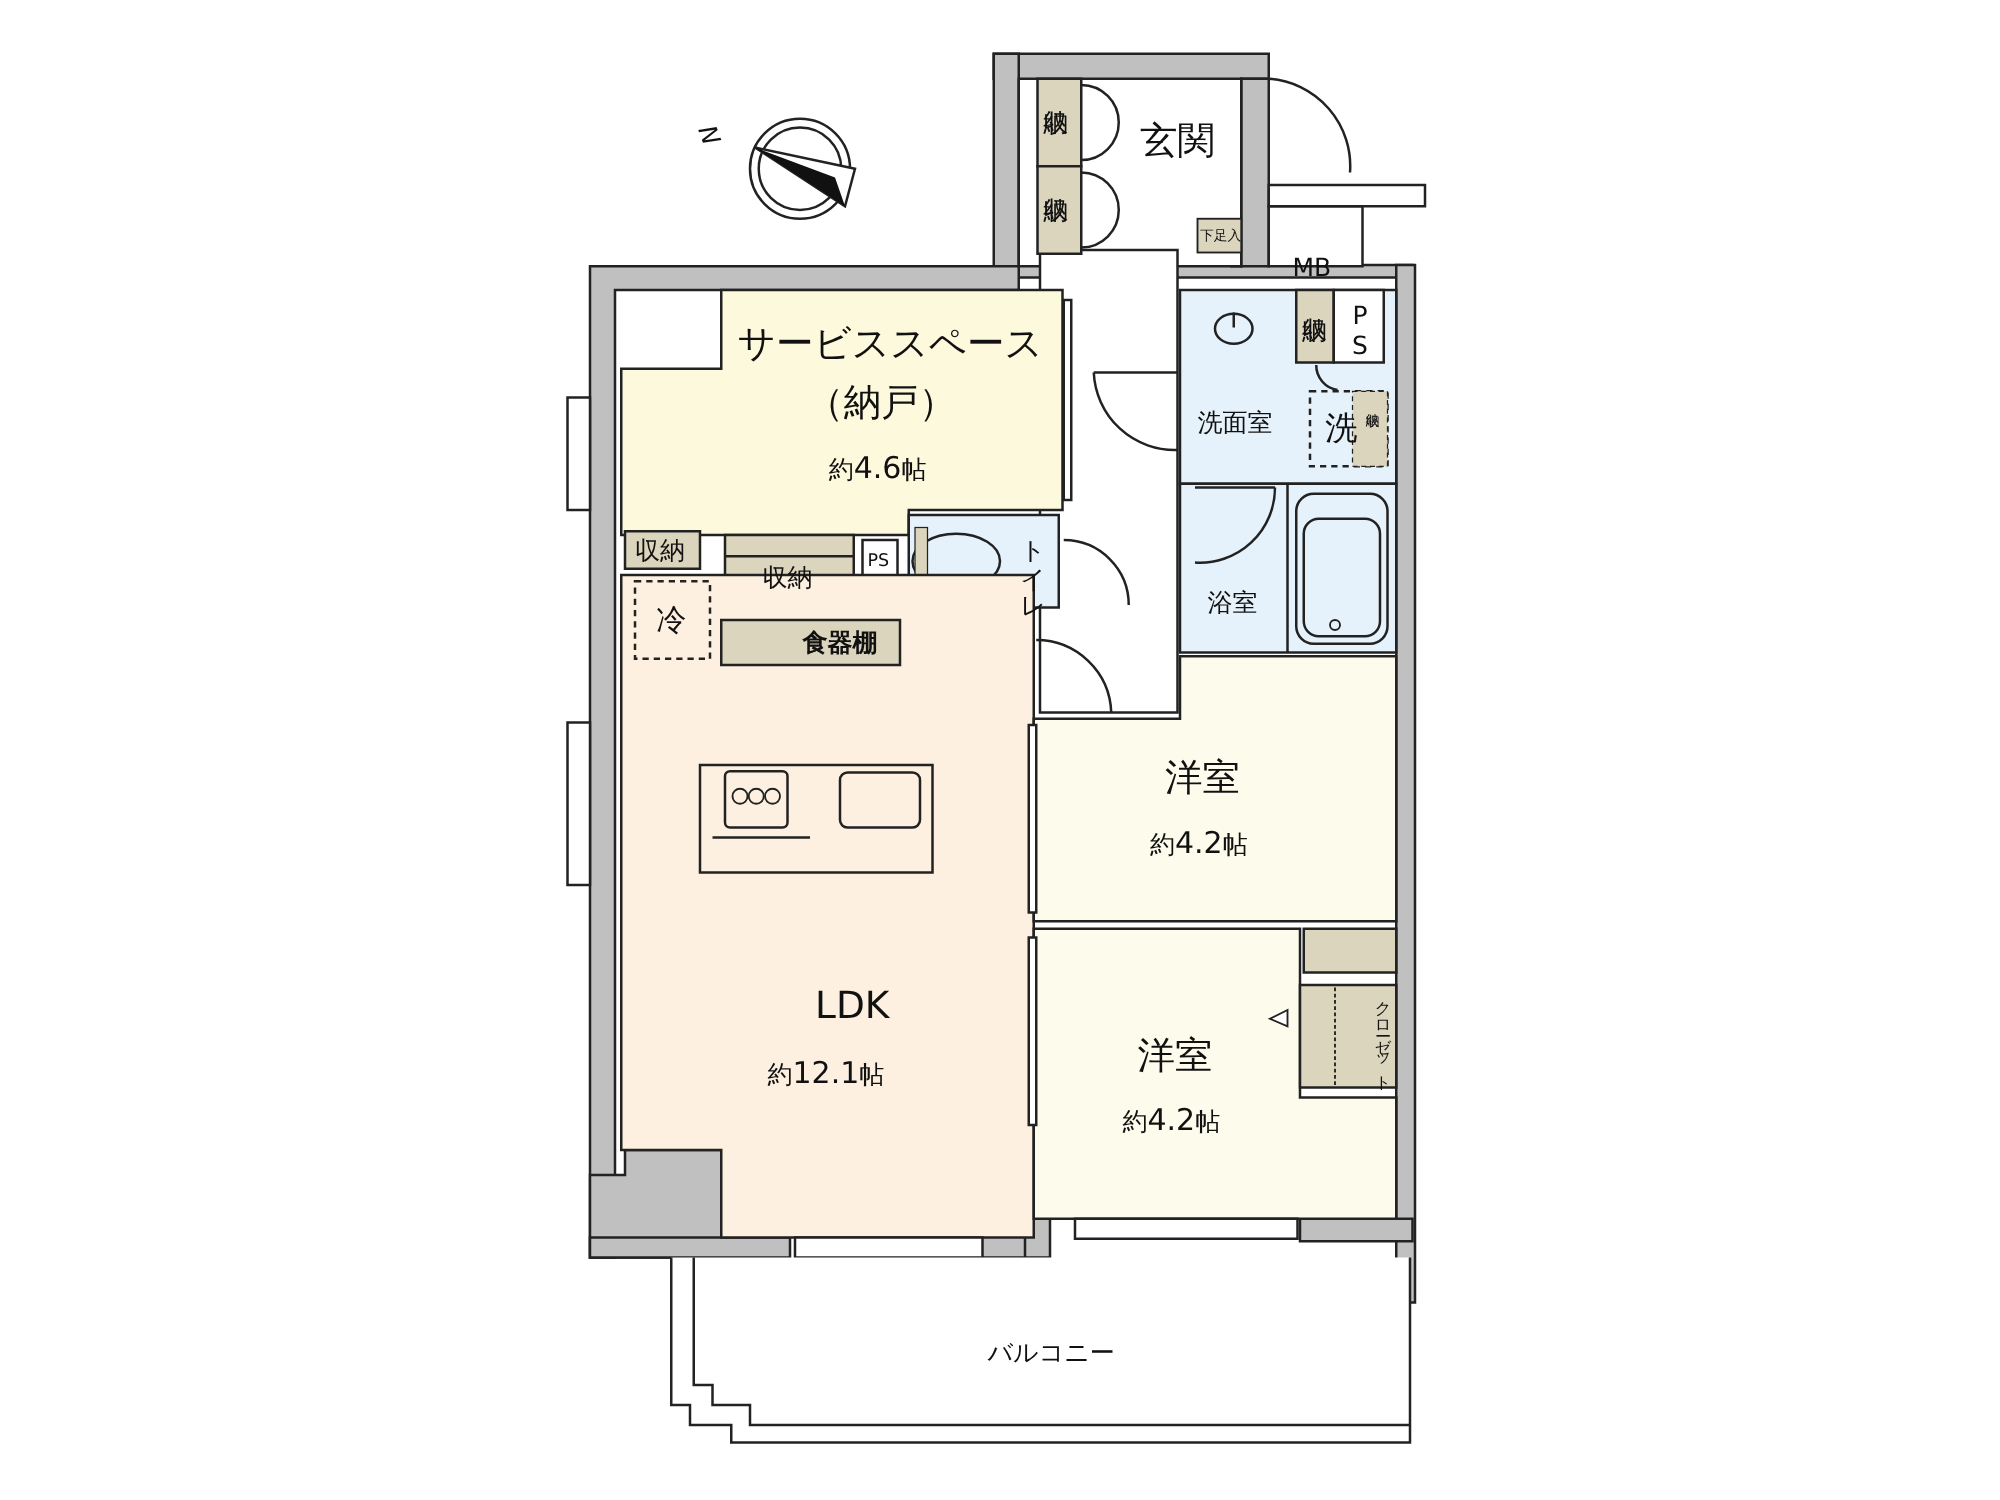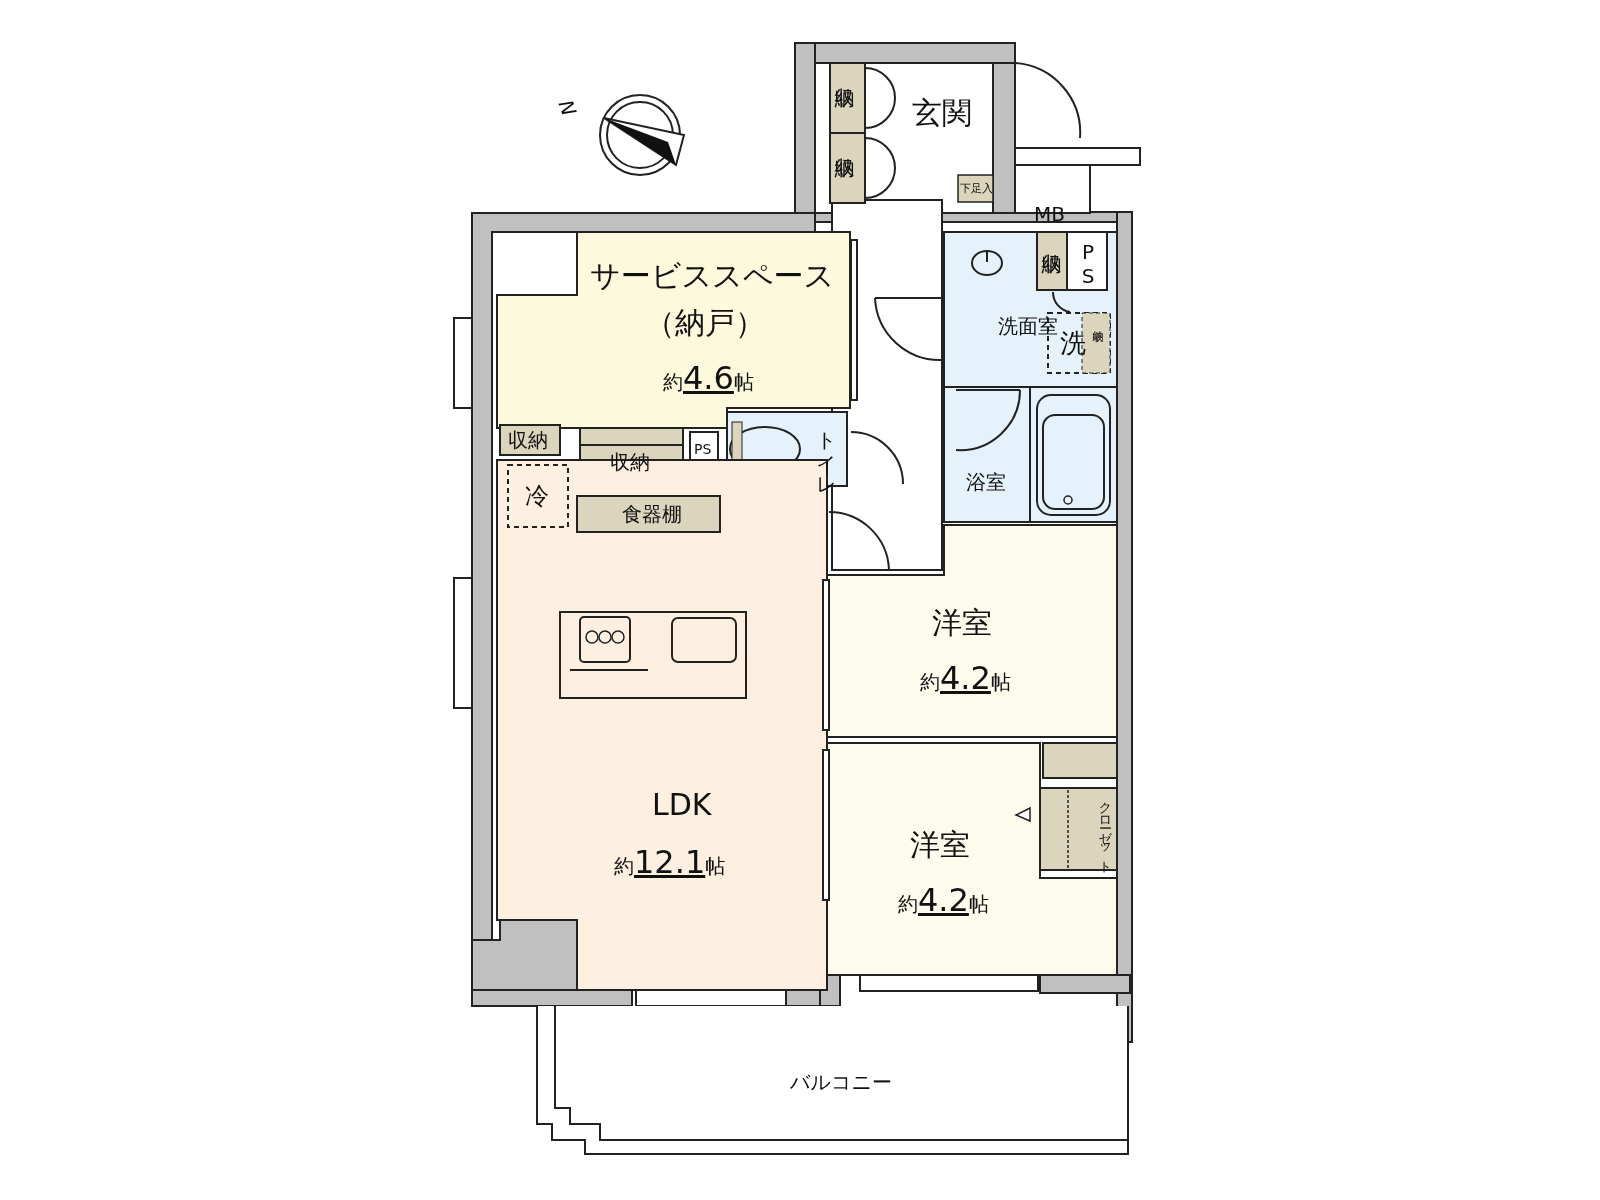--- a/index.html
+++ b/index.html
@@ -1,21 +1,21 @@
 <!DOCTYPE html>
 <html><head>
 <meta charset="utf-8">
 <style>
   html,body{margin:0;padding:0;background:#ffffff;}
   body{width:1600px;height:1200px;position:relative;overflow:hidden;font-family:"DejaVu Sans","Liberation Sans",sans-serif;color:#111;}
   svg{position:absolute;left:0;top:0;}
   .lbl{position:absolute;white-space:nowrap;color:#111;line-height:1;}
   .room-name{font-size:30px;}
   .room-size{font-size:20px;}
-  .room-size b{font-size:32px;font-weight:normal;text-decoration:underline;}
+  .room-size b{font-size:24px;font-weight:normal;}
   .small{font-size:20px;}
   .tiny{font-size:11px;}
   .vert{writing-mode:vertical-rl;text-orientation:upright;}
 </style>
 </head>
 <body>
 
 <svg width="1600" height="1200" viewBox="0 0 1600 1200">
 
   <g fill="#c0c0c0" stroke="#222" stroke-width="2">
@@ -135,30 +135,30 @@
 <div class="lbl room-size" style="left:663px;top:362px;">
   <span>約</span><b>4.6</b><span>帖</span>
 </div>
 
 <div class="lbl small" style="left:508px;top:430px;">収納</div>
 <div class="lbl small" style="left:610px;top:452px;">収納</div>
 <div class="lbl" style="left:694px;top:442px;font-size:14px;">PS</div>
 <div class="lbl small vert" style="left:817px;top:418px;">トイレ</div>
 
 <div class="lbl" style="left:525px;top:484px;font-size:24px;">冷</div>
-<div class="lbl small" style="left:622px;top:504px;">食器棚</div>
+<div class="lbl small" style="left:642px;top:504px;font-weight:bold;">食器棚</div>
 
 <div class="lbl room-name" style="left:638px;top:790px;margin-left:14px;">LDK</div>
 <div class="lbl room-size" style="left:614px;top:846px;">
   <span>約</span><b>12.1</b><span>帖</span>
 </div>
 
 <div class="lbl small vert" style="left:1042px;top:238px;">収納</div>
 <div class="lbl vert" style="left:1078px;top:240px;font-size:20px;">PS</div>
-<div class="lbl small" style="left:958px;top:316px;margin-left:40px;">洗面室</div>
+<div class="lbl small" style="left:958px;top:328px;">洗面室</div>
 <div class="lbl" style="left:1060px;top:330px;font-size:26px;">洗</div>
 <div class="lbl tiny vert" style="left:1092px;top:322px;">収納</div>
 <div class="lbl small" style="left:966px;top:472px;">浴室</div>
 
 <div class="lbl room-name" style="left:932px;top:608px;">洋室</div>
 <div class="lbl room-size" style="left:920px;top:662px;">
   <span>約</span><b>4.2</b><span>帖</span>
 </div>
 
 <div class="lbl" style="left:1046px;top:792px;font-size:13px;width:66px;white-space:normal;writing-mode:vertical-rl;height:78px;">クローゼット</div>

